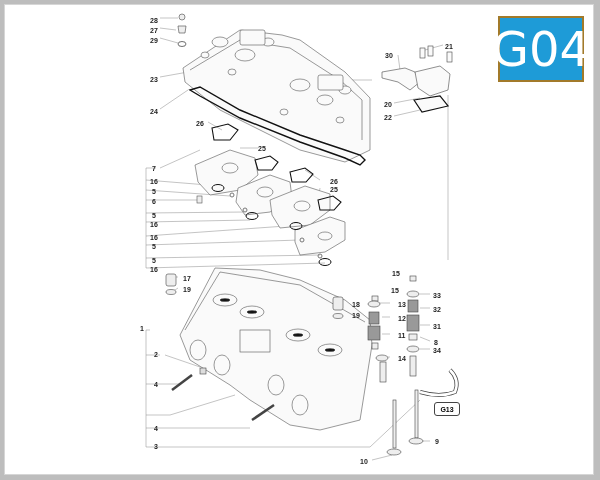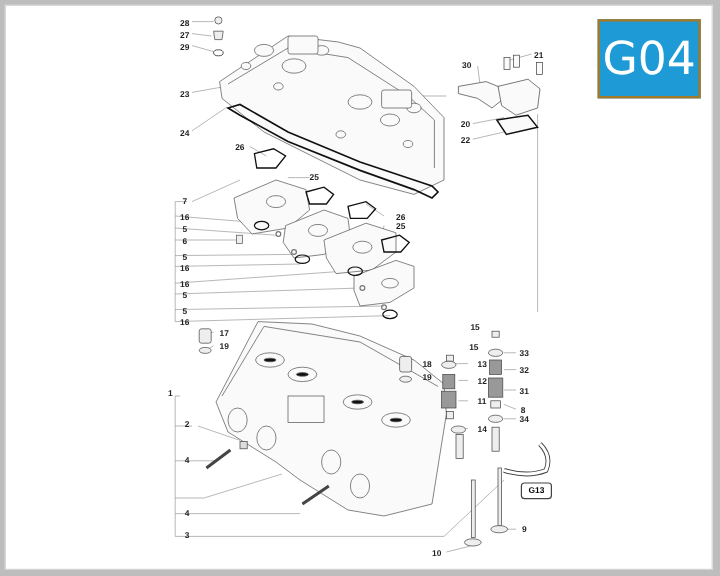--- a/index.html
+++ b/index.html
@@ -1,19 +1,19 @@
 <!DOCTYPE html>
 <html><head>
 <meta charset="utf-8">
 <style>
   html, body { margin:0; padding:0; }
   body { width:600px; height:480px; background:#bdbdbd; font-family:"Liberation Sans", sans-serif; position:relative; overflow:hidden; }
   .frame { position:absolute; left:4px; top:4px; width:590px; height:471px; background:#ffffff; box-shadow: inset 0 0 0 1px #d6d6d6; }
   .badge { position:absolute; left:498px; top:16px; width:86px; height:66px; background:#1e9bd7; border:2px solid #a27a2a; box-sizing:border-box; display:flex; align-items:center; justify-content:center; }
-  .badge span { color:#fff; font-size:38px; font-family:"DejaVu Sans", sans-serif; letter-spacing:0px; }
+  .badge span { color:#fff; font-size:48px; font-family:"DejaVu Sans", sans-serif; letter-spacing:0px; }
   svg.diagram { position:absolute; left:0; top:0; }
   .lbl { position:absolute; font-size:7px; font-weight:bold; color:#222; line-height:1; font-family:"Liberation Sans", sans-serif; }
   .g13 { position:absolute; left:434px; top:402px; width:24px; height:12px; border:1px solid #444; border-radius:3px; font-size:7px; font-weight:bold; display:flex; align-items:center; justify-content:center; background:#fff; }
 </style>
 </head>
 <body>
 
 <div class="frame"></div>
 
 <div class="badge">

